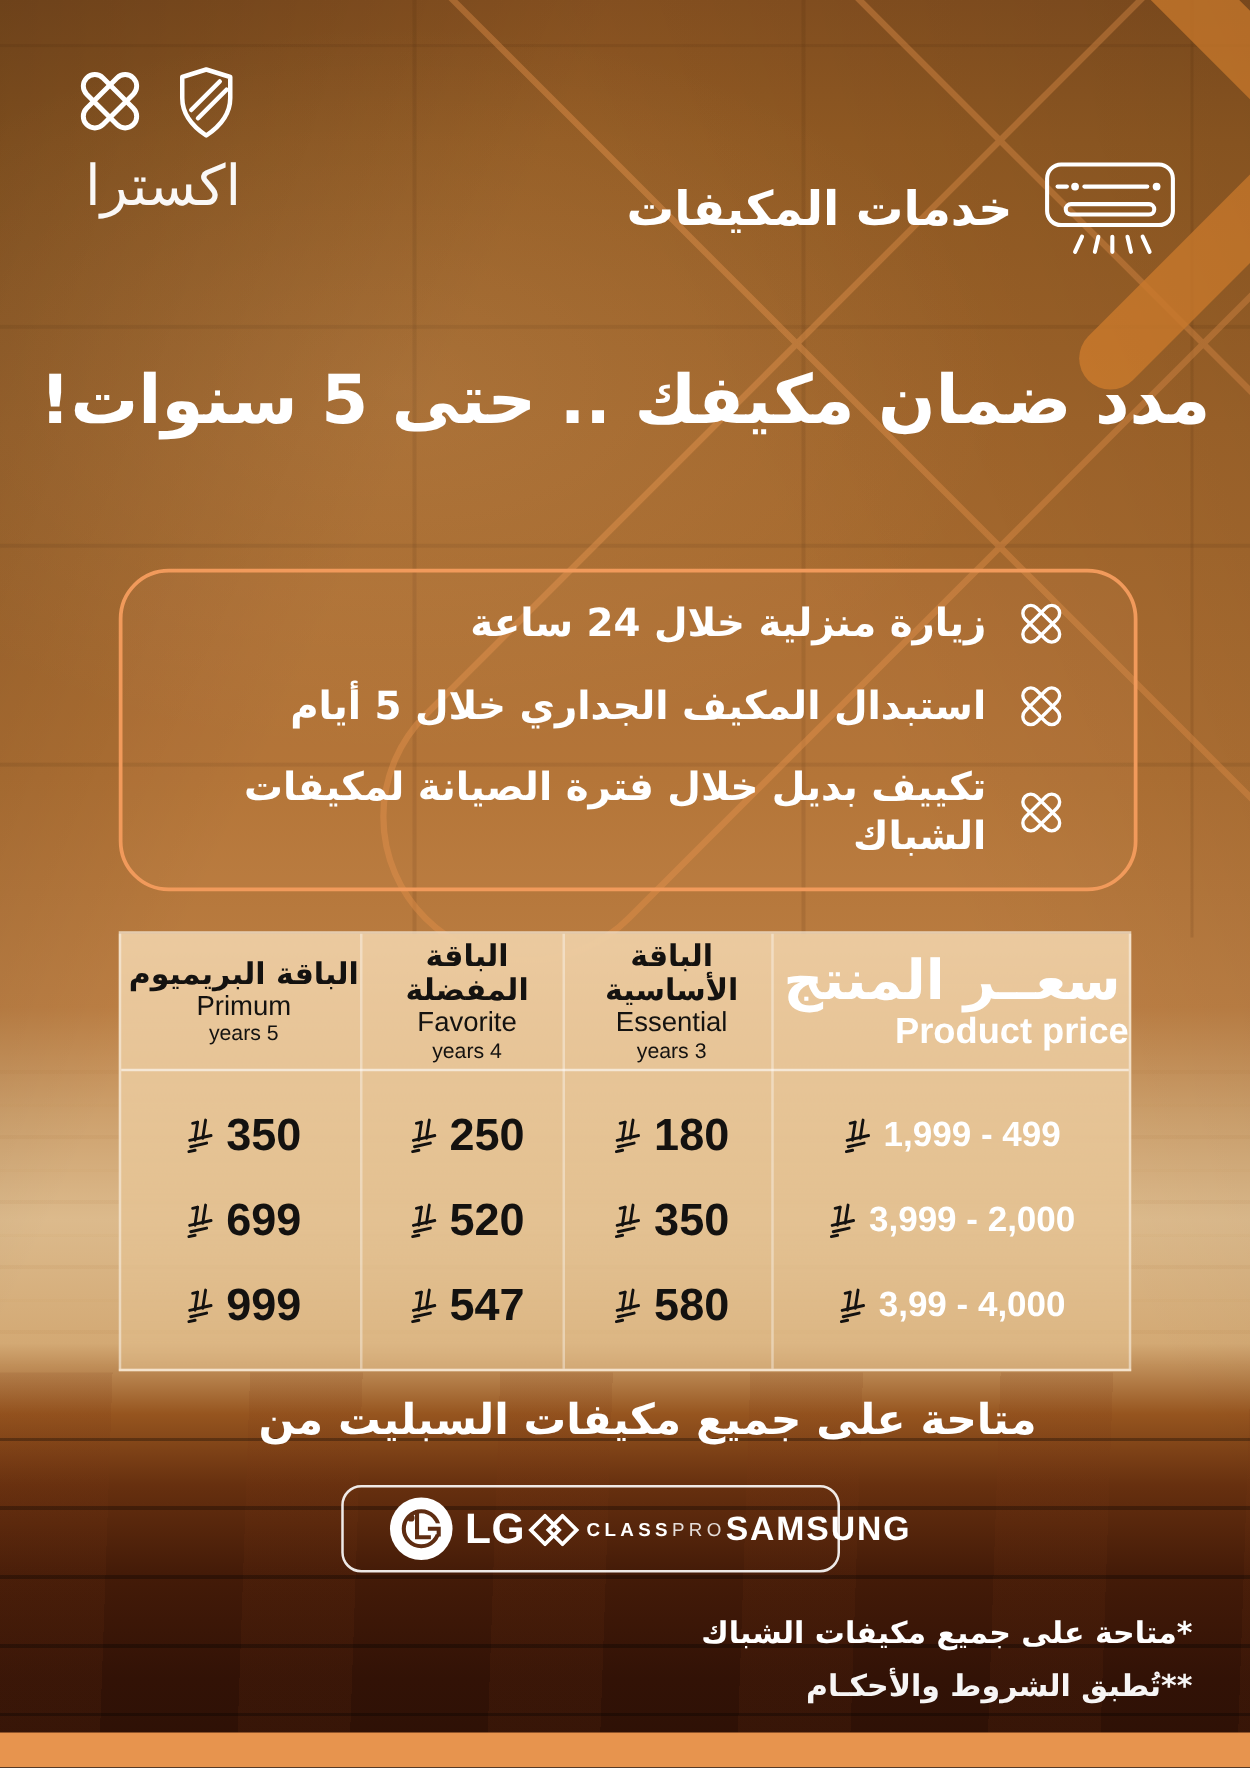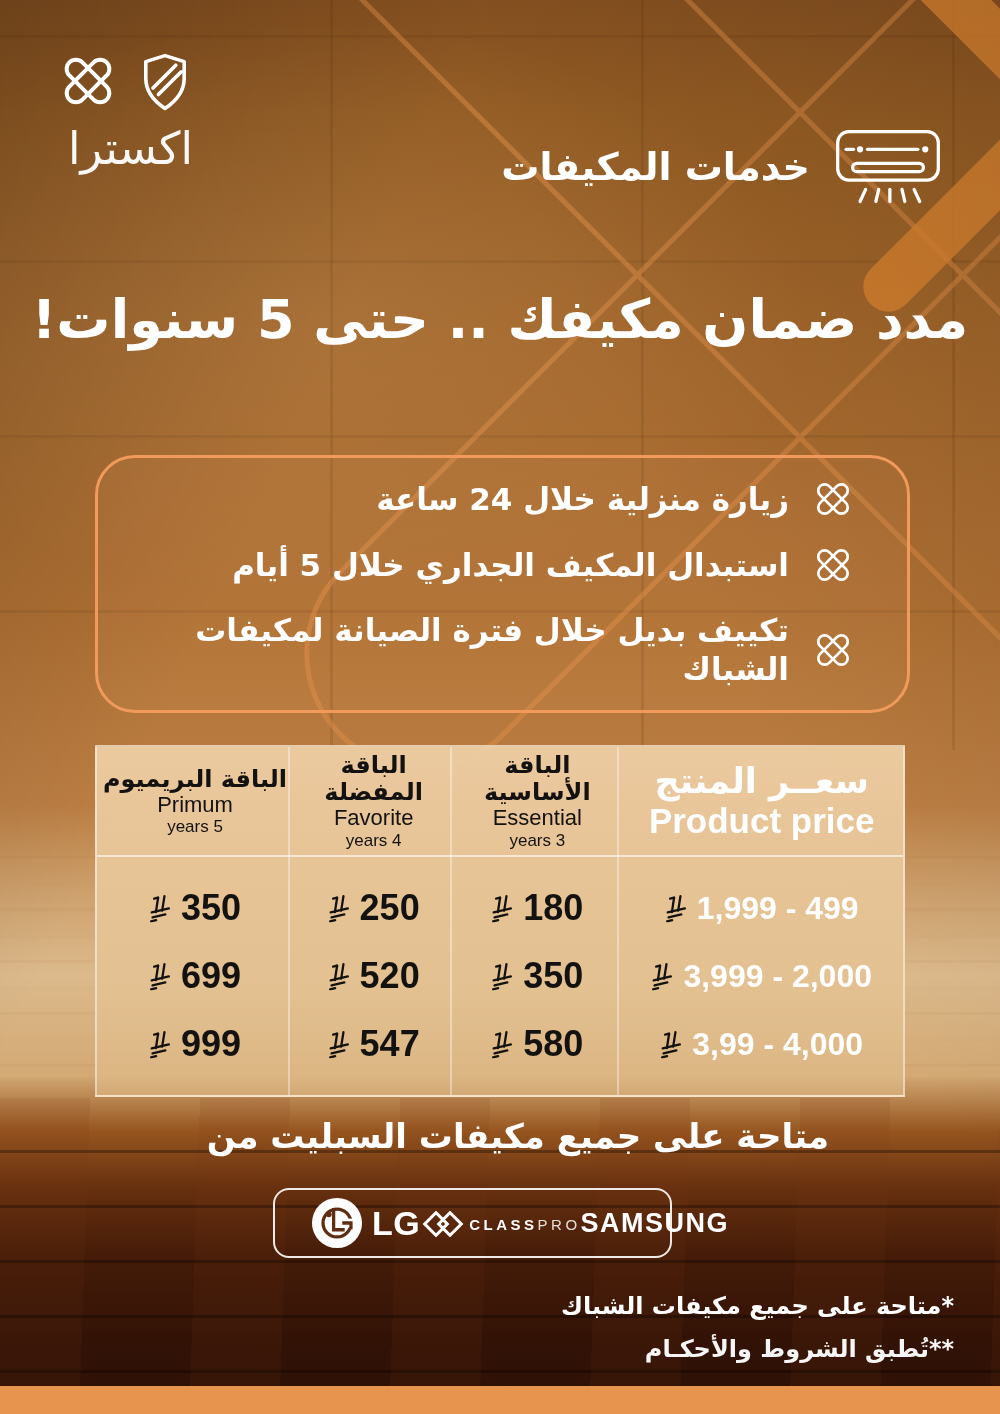--- a/index.html
+++ b/index.html
@@ -52,27 +52,27 @@
       display:flex;flex-direction:column;}
   .vsep{position:absolute;top:0;bottom:0;width:2px;background:rgba(255,255,255,.38);}
   .vsep.s1{right:284px;} .vsep.s2{right:451px;} .vsep.s3{right:613px;}
   .thead{display:flex;height:108px;align-items:center;border-bottom:2px solid rgba(255,255,255,.6);}
   .col{text-align:center;line-height:1.12;}
   .c-price{width:284px;color:#fff;}
   .c-ess{width:167px;} .c-fav{width:162px;} .c-pre{width:197px;}
   .col .ar{font-size:24px;font-weight:700;}
   .col .en{font-size:22px;font-weight:500;font-family:"Liberation Sans","DejaVu Sans",sans-serif;}
   .col .yr{font-size:17px;font-family:"Liberation Sans","DejaVu Sans",sans-serif;}
-  .c-price .ar{font-size:35px;font-weight:700;}
-  .c-price .en{font-size:35px;font-weight:600;}
+  .c-price .ar{font-size:44px;font-weight:700;}
+  .c-price .en{font-size:29px;font-weight:600;text-align:right;}
   .tbody{flex:1;display:flex;flex-direction:column;justify-content:space-evenly;padding:4px 0;}
   .trow{display:flex;align-items:center;}
   .cell{display:flex;align-items:center;justify-content:center;gap:9px;direction:ltr;
       font-family:"Liberation Sans","DejaVu Sans",sans-serif;font-size:36px;font-weight:700;}
-  .cell.range{font-size:32px;}
+  .cell.range{font-size:28px;}
   .riyal{width:23px;height:29px;color:#141210;flex:0 0 auto;}
   
   .availability{position:absolute;top:1116px;left:0;right:0;text-align:center;
       font-size:34px;font-weight:700;padding-left:36px;}
   .brands{position:absolute;left:273px;top:1188px;width:399px;height:70px;box-sizing:border-box;
       border:2.5px solid rgba(255,255,255,.9);border-radius:16px;direction:ltr;
       display:flex;align-items:center;justify-content:space-between;padding:0 36px;}
   .lg{display:flex;align-items:center;gap:9px;}
   .lg-text{font-size:34px;font-weight:700;letter-spacing:.5px;
       font-family:"Liberation Sans","DejaVu Sans",sans-serif;}

